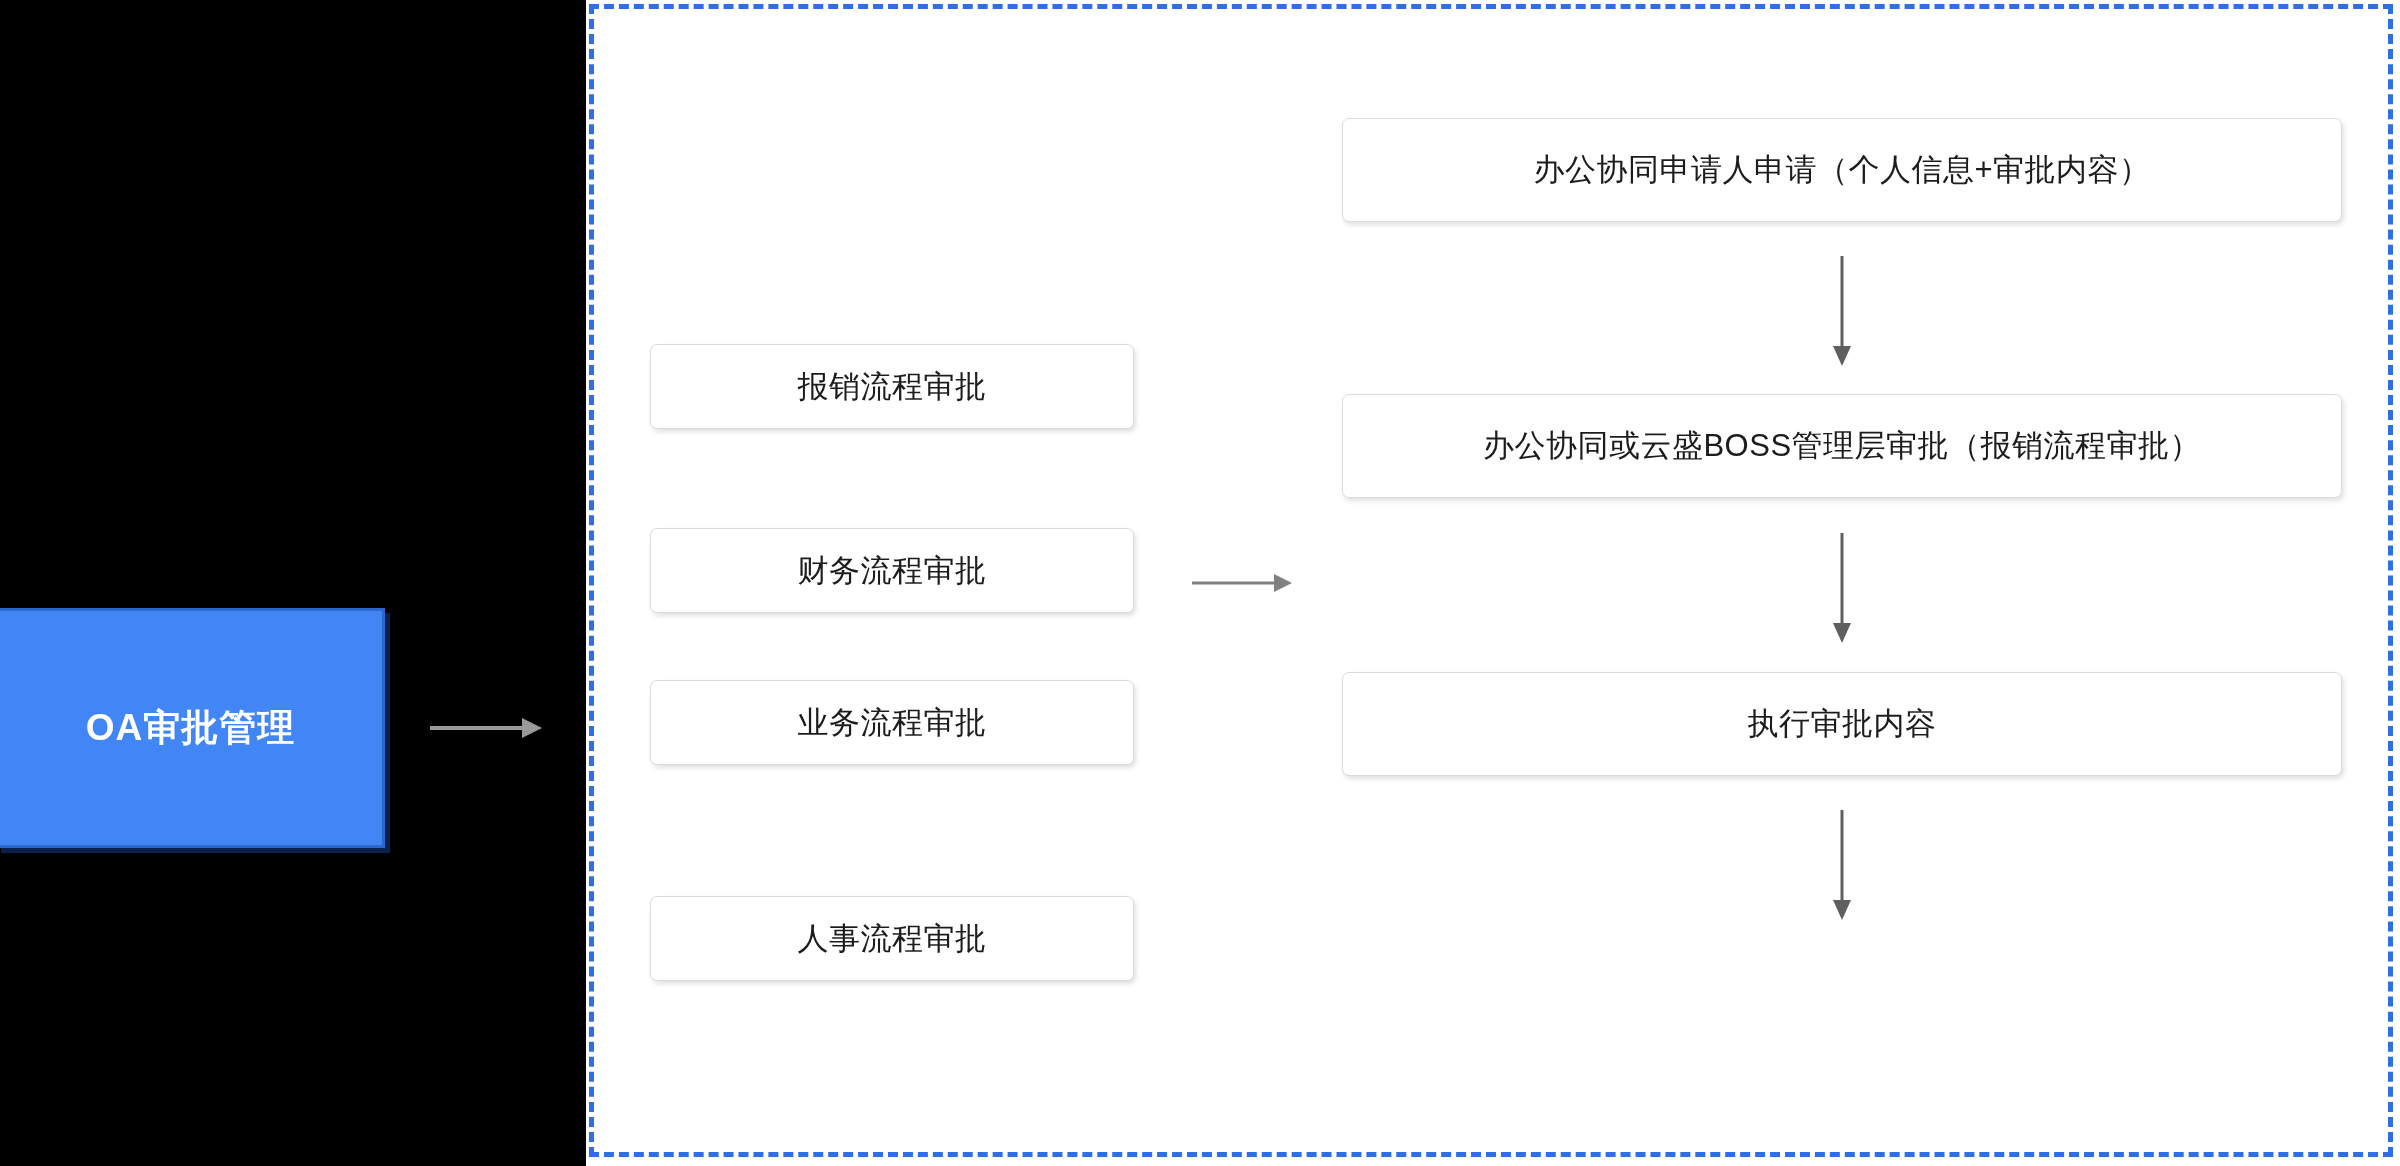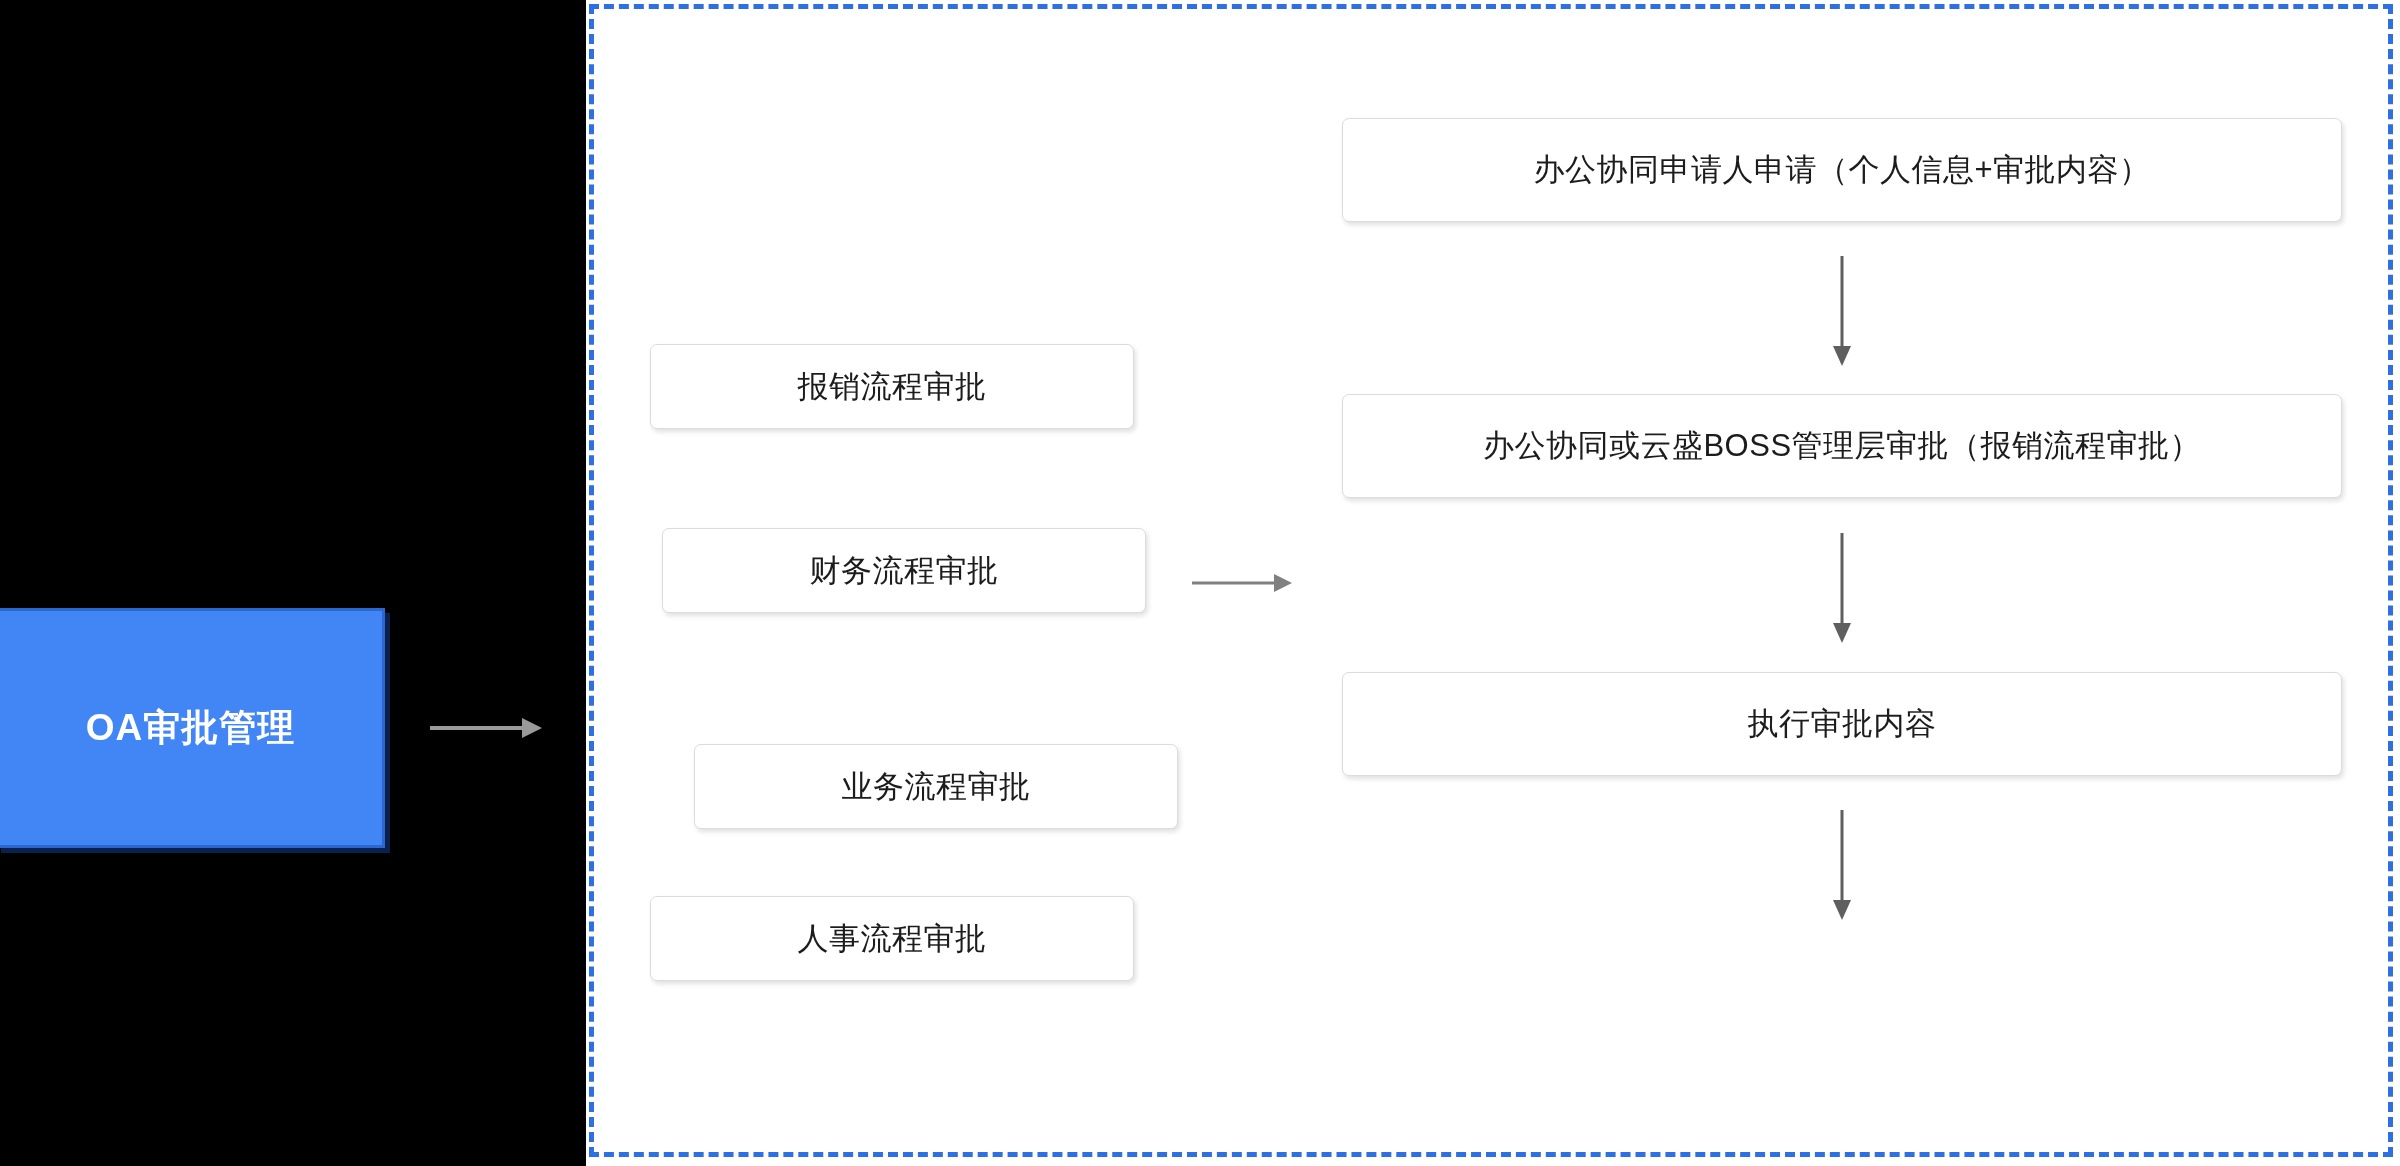--- a/index.html
+++ b/index.html
@@ -120,24 +120,24 @@
   </div>
 
   <svg class="arrow-h" style="left:430px; top:715px; width:112px; height:26px;" viewBox="0 0 112 26">
     <line x1="0" y1="13" x2="92" y2="13" stroke="#9a9a9a" stroke-width="4"></line>
     <polygon points="92,3 112,13 92,23" fill="#9a9a9a"></polygon>
   </svg>
 
   <div class="card col-left" style="top:344px;">
     <span class="label">报销流程审批</span>
   </div>
-  <div class="card col-left" style="top:528px;margin-left:12px;">
+  <div class="card col-left" style="top:528px;">
     <span class="label">财务流程审批</span>
   </div>
-  <div class="card col-left" style="top:744px;margin-left:44px;">
+  <div class="card col-left" style="top:680px;">
     <span class="label">业务流程审批</span>
   </div>
   <div class="card col-left" style="top:896px;">
     <span class="label">人事流程审批</span>
   </div>
 
   <svg class="arrow-h" style="left:1192px; top:570px; width:100px; height:26px;" viewBox="0 0 100 26">
     <line x1="0" y1="13" x2="82" y2="13" stroke="#808080" stroke-width="3"></line>
     <polygon points="82,4 100,13 82,22" fill="#808080"></polygon>
   </svg>

